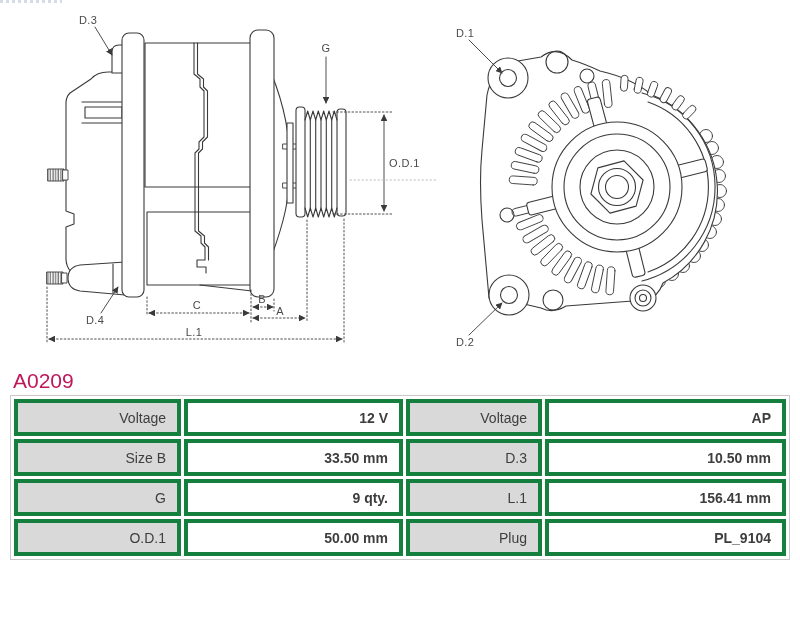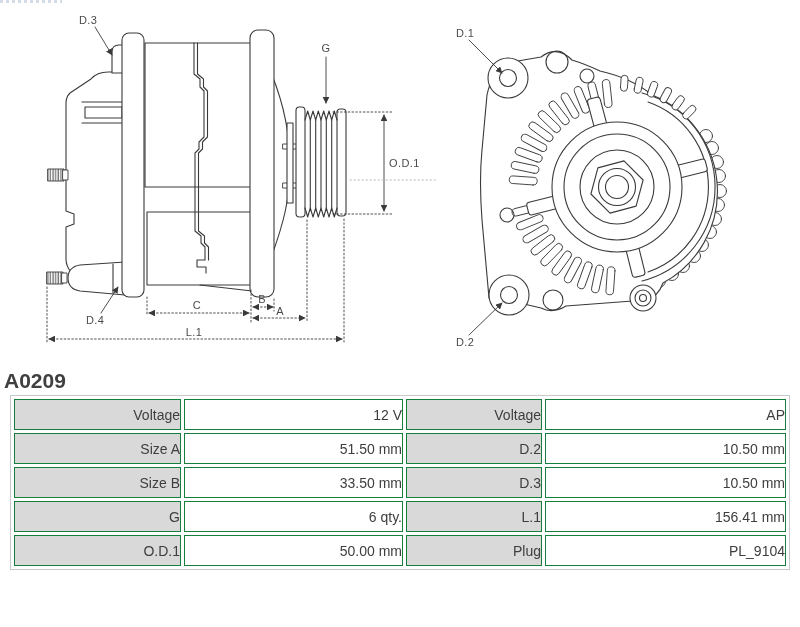--- a/index.html
+++ b/index.html
@@ -1,26 +1,26 @@
 <!DOCTYPE html>
 <html><head>
 <meta charset="utf-8">
 <style>
   html,body{margin:0;padding:0;background:#fff;}
   body{width:800px;height:627px;position:relative;font-family:"Liberation Sans",sans-serif;overflow:hidden;}
   .top-fragment{position:absolute;top:0;left:0;width:62px;height:3px;
     background:repeating-linear-gradient(90deg,#ccd6e4 0 3px,#ffffff 3px 6px);opacity:.85;}
   svg text{font-family:"Liberation Sans",sans-serif;fill:#4a4a4a;font-size:11px;letter-spacing:.4px;}
-  .part-number{color:#404040;font-size:21px;line-height:22px;margin:6px 0 3px 4px;font-weight:bold;}
+  .part-number{color:#be185d;font-size:21px;line-height:22px;margin:6px 0 3px 13px;}
   table.spec{border-collapse:separate;border-spacing:3px;border:1px solid #c9c9c9;
     margin:3px 0 0 10px;width:780px;table-layout:fixed;}
-  table.spec td{height:29px;padding:0 0;font-size:14px;color:#3e3e3e;text-align:right;
-    border:1px solid #15803d;overflow:hidden;white-space:nowrap;}
+  table.spec td{height:29px;padding:0 11px;font-size:14px;color:#3e3e3e;text-align:right;
+    border:4px solid #15803d;overflow:hidden;white-space:nowrap;}
   td.lbl{background:#d9d9d9;}
-  td.val{background:#ffffff;}
+  td.val{background:#ffffff;font-weight:bold;}
 </style>
 </head>
 <body>
 
 
 
 <div class="top-fragment"></div>
 
 <svg width="800" height="360" viewBox="0 0 800 360">
   <defs>
@@ -225,34 +225,28 @@
       <col>
   </colgroup>
   <tbody>
     <tr>
       <td class="lbl">Voltage</td>
       <td class="val">12 V</td>
       <td class="lbl">Voltage</td>
       <td class="val">AP</td>
     </tr>
     <tr>
-      <td class="lbl">Size A</td>
-      <td class="val">51.50 mm</td>
-      <td class="lbl">D.2</td>
-      <td class="val">10.50 mm</td>
-    </tr>
-    <tr>
       <td class="lbl">Size B</td>
       <td class="val">33.50 mm</td>
       <td class="lbl">D.3</td>
       <td class="val">10.50 mm</td>
     </tr>
     <tr>
       <td class="lbl">G</td>
-      <td class="val">6 qty.</td>
+      <td class="val">9 qty.</td>
       <td class="lbl">L.1</td>
       <td class="val">156.41 mm</td>
     </tr>
     <tr>
       <td class="lbl">O.D.1</td>
       <td class="val">50.00 mm</td>
       <td class="lbl">Plug</td>
       <td class="val">PL_9104</td>
     </tr>
   </tbody>

